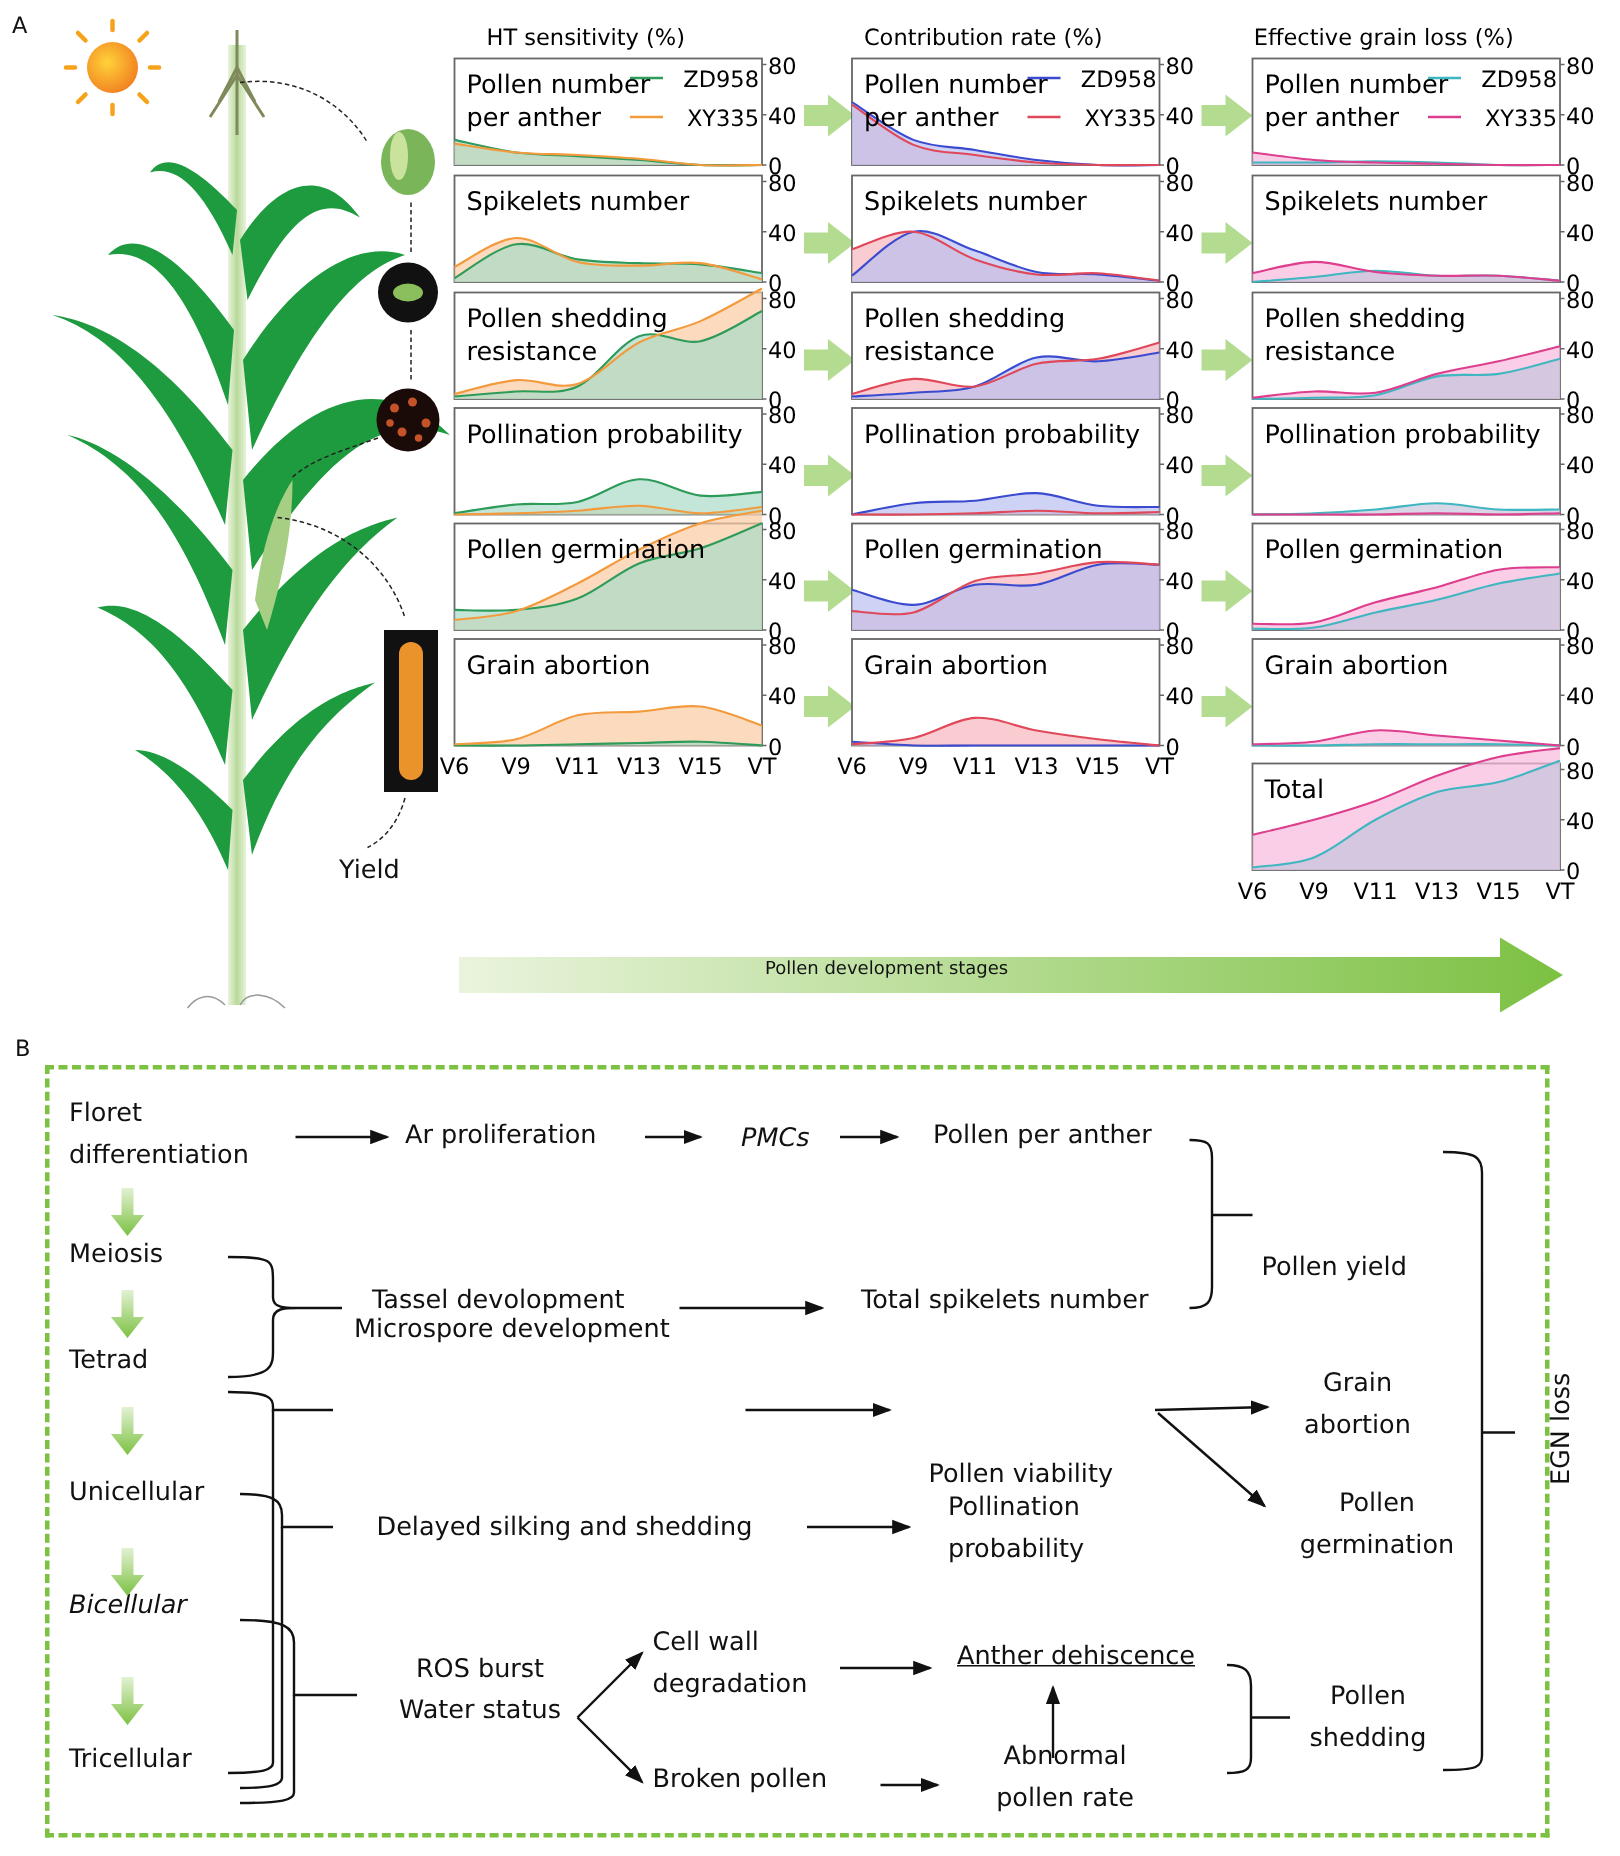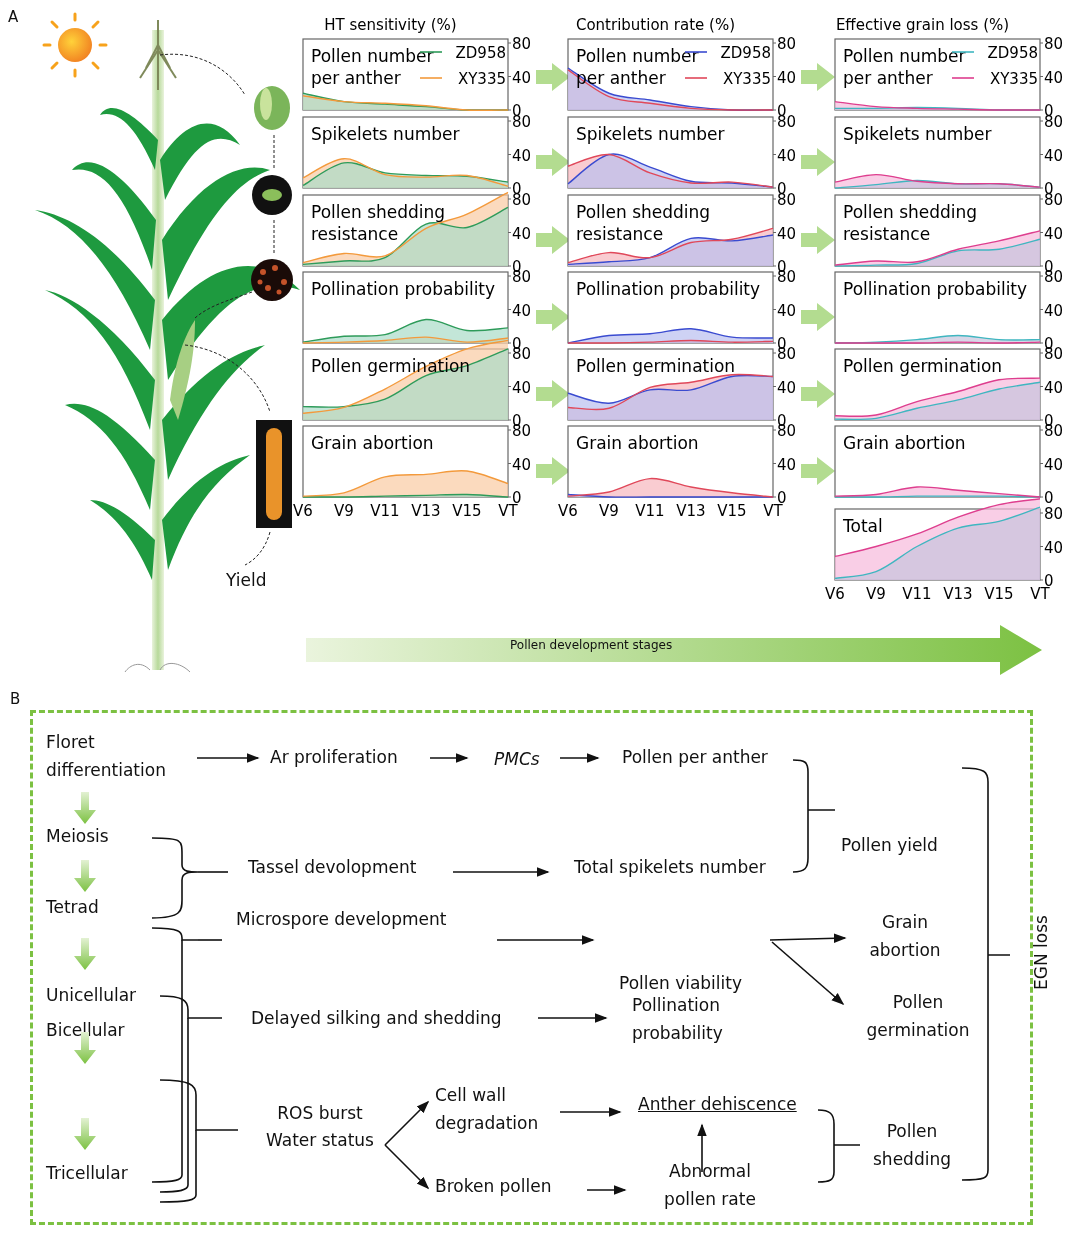--- a/index.html
+++ b/index.html
@@ -439,30 +439,30 @@
 </svg>
 <div class="abs" style="left:510px;top:638px;font-size:12px;">Pollen development stages</div>
 
 <div class="abs panel-letter" style="left:10px;top:690px;">B</div>
 <div class="box-b"></div>
 
 <div class="flow-text" style="left:46px;top:728px;width:140px;white-space:normal;line-height:28px;">Floret differentiation</div>
 <div class="flow-text" style="left:46px;top:822px;">Meiosis</div>
 <div class="flow-text" style="left:46px;top:893px;">Tetrad</div>
 <div class="flow-text" style="left:46px;top:981px;text-align:center;">Unicellular</div>
-<div class="flow-text" style="left:46px;top:1016px;">Bicellular</div>
+<div class="flow-text" style="left:46px;top:1056px;font-style:italic;">Bicellular</div>
 <div class="flow-text" style="left:46px;top:1159px;">Tricellular</div>
 
 <div class="flow-text" style="left:270px;top:743px;">Ar proliferation</div>
 <div class="flow-text" style="left:494px;top:745px;font-style:italic;">PMCs</div>
 <div class="flow-text" style="left:622px;top:743px;">Pollen per anther</div>
 <div class="flow-text" style="left:248px;top:853px;">Tassel devolopment</div>
 <div class="flow-text" style="left:574px;top:853px;">Total spikelets number</div>
 <div class="flow-text" style="left:841px;top:799px;margin-top:32px;">Pollen yield</div>
-<div class="flow-text" style="left:236px;top:905px;">Microspore development</div>
+<div class="flow-text" style="left:236px;top:872px;">Microspore development</div>
 <div class="flow-text" style="left:619px;top:925px;margin-top:44px;">Pollen viability</div>
 <div class="flow-text center" style="left:860px;top:908px;width:90px;white-space:normal;">Grain abortion</div>
 <div class="flow-text center" style="left:858px;top:988px;width:120px;white-space:normal;">Pollen germination</div>
 <div class="flow-text" style="left:251px;top:1004px;">Delayed silking and shedding</div>
 <div class="flow-text" style="left:632px;top:991px;width:110px;white-space:normal;">Pollination probability</div>
 <div class="flow-text center" style="left:260px;top:1099px;width:120px;">ROS burst</div>
 <div class="flow-text center" style="left:260px;top:1126px;width:120px;">Water status</div>
 <div class="flow-text" style="left:435px;top:1081px;width:120px;white-space:normal;">Cell wall degradation</div>
 <div class="flow-text" style="left:435px;top:1172px;text-align:right;">Broken pollen</div>
 <div class="flow-text" style="left:638px;top:1090px;text-decoration:underline;">Anther dehiscence</div>

